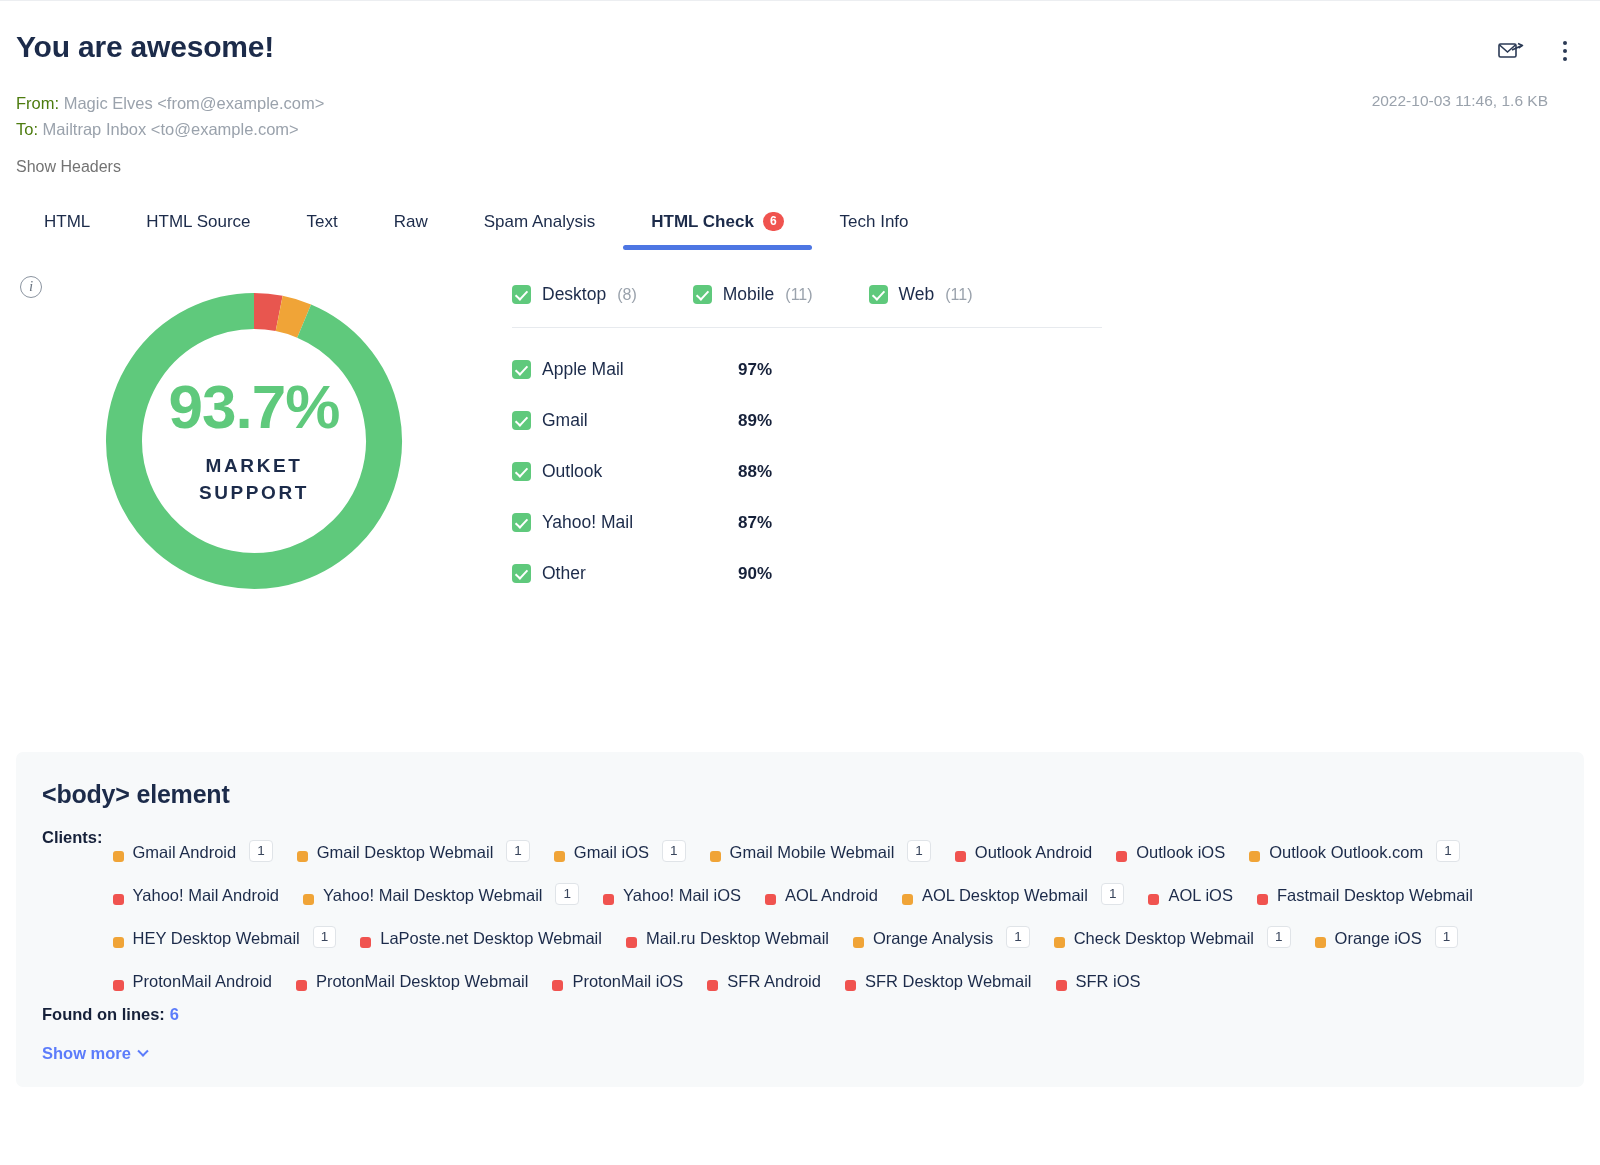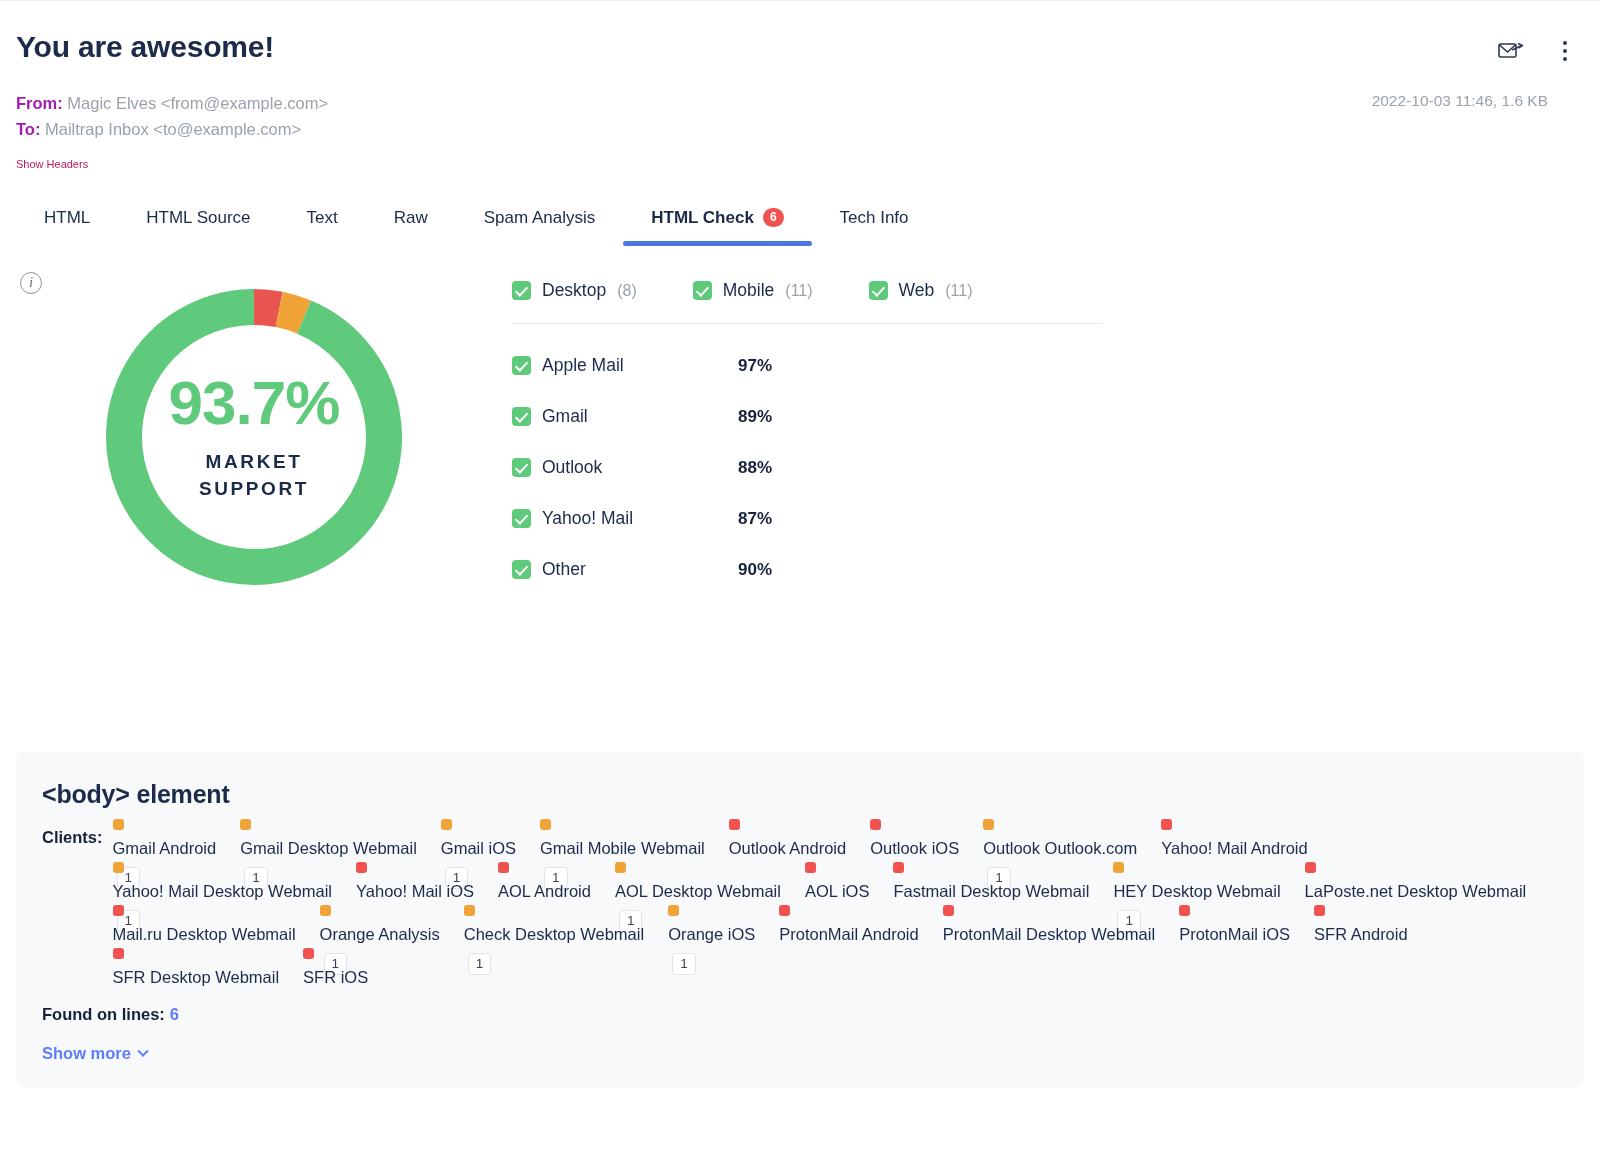--- a/index.html
+++ b/index.html
@@ -31,33 +31,33 @@
     display: flex;
     align-items: center;
     gap: 30px;
   }
   .icon-btn { cursor: pointer; display:flex; align-items:center; justify-content:center; width:26px; height:26px; }
   .kebab { display:flex; flex-direction:column; gap:4px; align-items:center; justify-content:center; width:22px; height:26px; cursor:pointer;}
   .kebab span { width:4px; height:4px; background:#2b3a55; border-radius:50%; display:block; }
 
   .meta { margin-top: 26px; position: relative; padding-left: 0px; }
   .meta-row { font-size: 16.5px; line-height: 26px; color: #1c2b4a; }
-  .meta-row .lbl { font-weight: bold; color:#a21caf; }
+  .meta-row .lbl { font-weight: normal; color:#4d7c0f; }
   .meta-row .val { color: #9aa2ac; }
   .timestamp {
     position: absolute;
     right: 24px;
     top: 2px;
     font-size: 15.5px;
     color: #9aa2ac;
   }
   .show-headers {
     margin-top: 16px;
-    color: #be185d;
-    font-size: 11px;
+    color: #737373;
+    font-size: 16px;
     cursor: pointer;
     display: inline-block;
   }
 
   .tabs {
     margin-top: 26px;
     padding-left: 16px;
     display: flex;
     align-items: flex-end;
     gap: 0px;
@@ -216,28 +216,27 @@
   }
   .chips {
     display: flex;
     flex-wrap: wrap;
     align-items: center;
     row-gap: 0px;
     flex: 1;
   }
   .chip {
     display: inline-flex;
-    align-items: flex-start;
+    align-items: flex-end;
     gap: 9px;
     font-size: 16.5px;
     color: #1c2b4a;
     height: 43px;
     margin-right: 24px;
     white-space: nowrap;
-    flex-direction: column;
   }
   .dot { width: 11px; height: 11px; border-radius: 3px; flex: 0 0 auto; }
   .dot.warn { background: #f0a437; }
   .dot.err { background: #f0534f; }
   .chip-count {
     border: 1px solid #e0e4e8;
     background: #ffffff;
     border-radius: 4px;
     font-size: 13.5px;
     color: #3a4characters;

